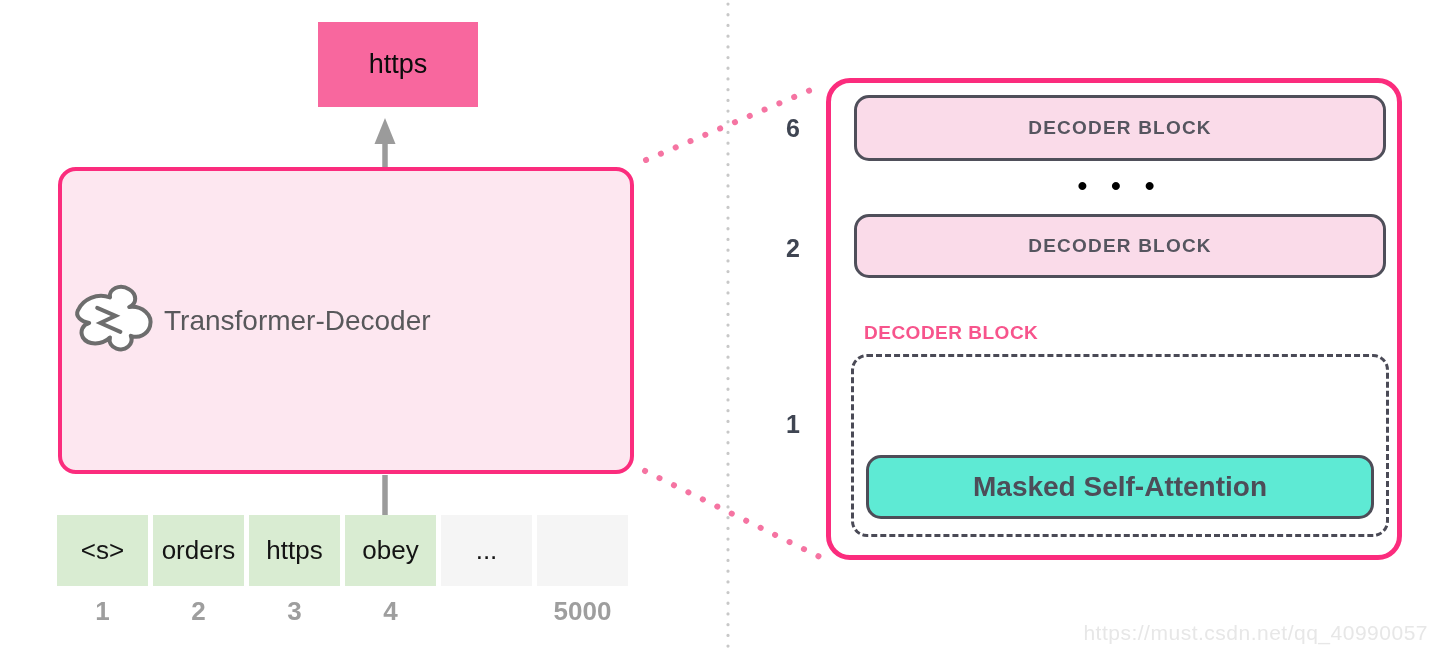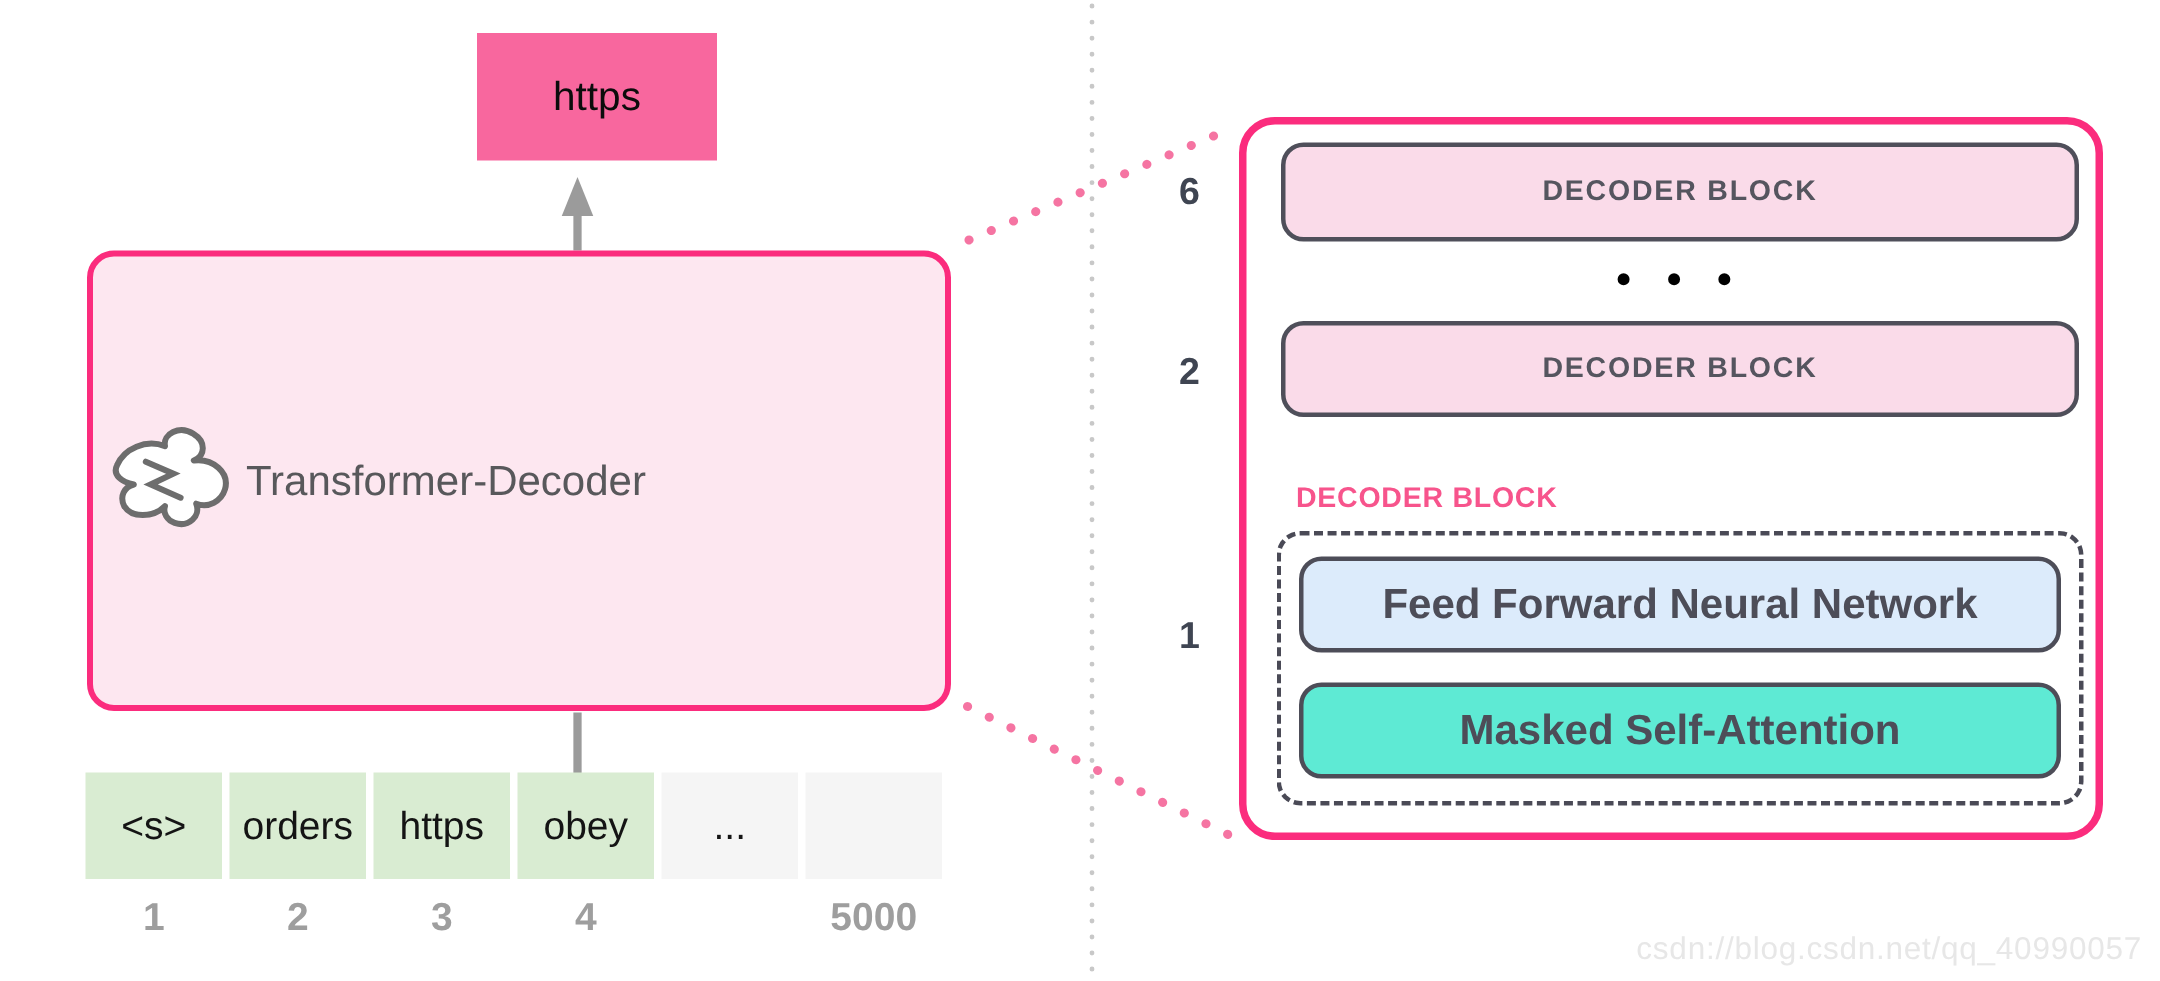--- a/index.html
+++ b/index.html
@@ -106,17 +106,16 @@
   <div class="abs stack-index idx-6">6</div>
   <div class="abs stack-index idx-2">2</div>
   <div class="abs stack-index idx-1">1</div>
 
   <div class="abs decoder-block block-6">DECODER BLOCK</div>
   <div class="abs ellipsis">• • •</div>
   <div class="abs decoder-block block-2">DECODER BLOCK</div>
 
   <div class="abs expanded-title">DECODER BLOCK</div>
   <div class="abs dashed-box"></div>
-  <div class="abs layer layer-ffnn">Feed Forward Neural Network</div>
   <div class="abs layer layer-msa">Masked Self-Attention</div>
 
-  <div class="abs watermark">csdn://blog.csdn.net/qq_40990057</div>
+  <div class="abs watermark">https://must.csdn.net/qq_40990057</div>
 </div>
 
 </body></html>

